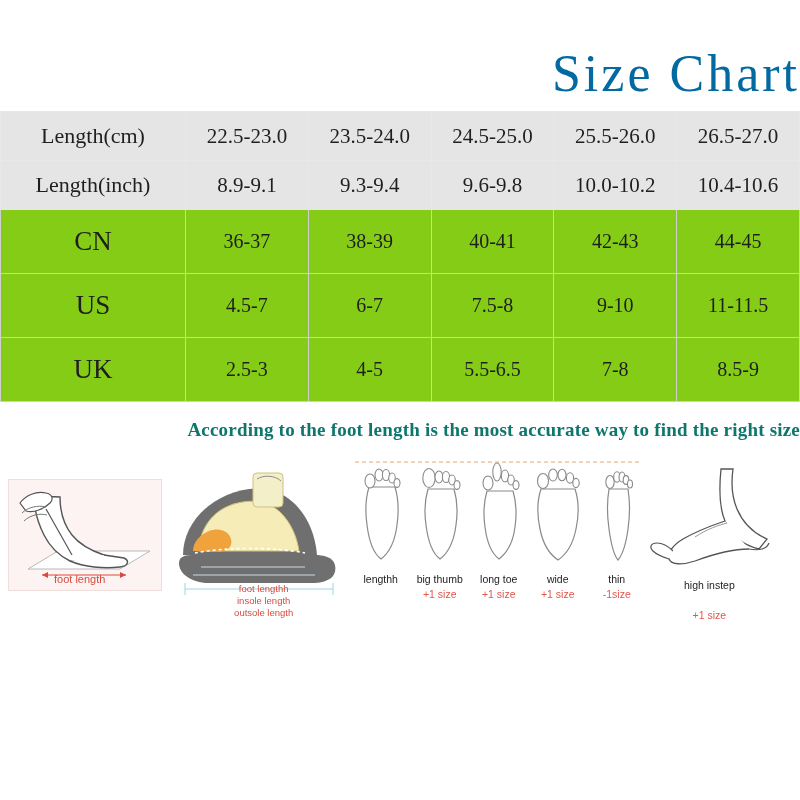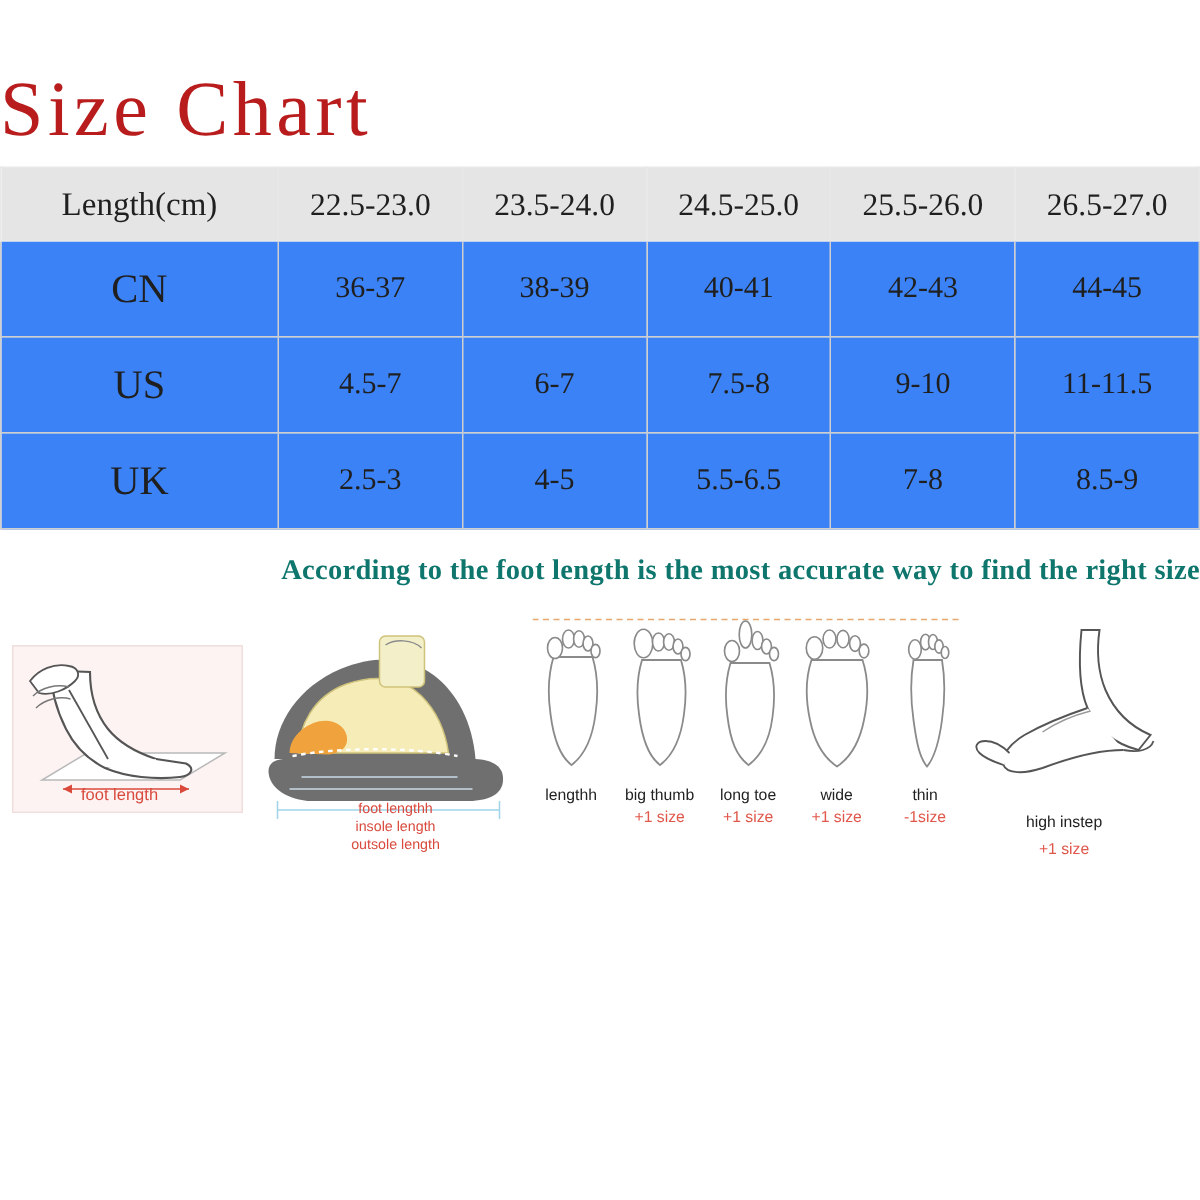--- a/index.html
+++ b/index.html
@@ -12,25 +12,25 @@
     background: #ffffff;
     font-family: "Liberation Serif", serif;
     overflow: hidden;
   }
   .page {
     position: relative;
     width: 800px;
     height: 800px;
   }
   .title {
-    text-align: left;
+    text-align: right;
     font-family: "Liberation Serif", serif;
     font-size: 52px;
     letter-spacing: 3px;
-    color: #b91c1c;
+    color: #0369a1;
     padding-top: 44px;
     padding-bottom: 8px;
     font-weight: 400;
   }
   table.size-table {
     width: 800px;
     border-collapse: collapse;
     table-layout: fixed;
   }
   table.size-table td {
@@ -44,21 +44,21 @@
     height: 46px;
     font-size: 21px;
     border-color: #e8e8e8;
   }
   tr.head-row td.label-cell {
     font-size: 22px;
   }
   tr.data-row td {
     height: 61px;
     font-size: 20px;
-    background: #3b82f6;
+    background: #84cc16;
   }
   tr.data-row td.label-cell {
     font-size: 27px;
   }
   td.label-cell { width: 182px; }
   .note {
     text-align: right;
     font-family: "Liberation Serif", serif;
     font-weight: bold;
     font-size: 19px;
@@ -128,21 +128,21 @@
   .fc-adj {
     font-family: "Liberation Sans", sans-serif;
     font-size: 10.5px;
     color: #e0574b;
     margin-top: 3px;
   }
   
   .fd-name {
     position: absolute;
     left: 0; width: 140px;
-    top: 140px;
+    top: 128px;
     text-align: center;
     font-family: "Liberation Sans", sans-serif;
     font-size: 10.5px;
     color: #222;
   }
   .fd-adj {
     position: absolute;
     left: 0; width: 140px;
     top: 158px;
     text-align: center;
@@ -161,20 +161,28 @@
 
   <table class="size-table">
     <tbody>
       <tr class="head-row">
         <td class="label-cell">Length(cm)</td>
         <td>22.5-23.0</td>
         <td>23.5-24.0</td>
         <td>24.5-25.0</td>
         <td>25.5-26.0</td>
         <td>26.5-27.0</td>
+      </tr>
+      <tr class="head-row">
+        <td class="label-cell">Length(inch)</td>
+        <td>8.9-9.1</td>
+        <td>9.3-9.4</td>
+        <td>9.6-9.8</td>
+        <td>10.0-10.2</td>
+        <td>10.4-10.6</td>
       </tr>
 
       <tr class="data-row">
         <td class="label-cell">CN</td>
         <td>36-37</td>
         <td>38-39</td>
         <td>40-41</td>
         <td>42-43</td>
         <td>44-45</td>
       </tr>

